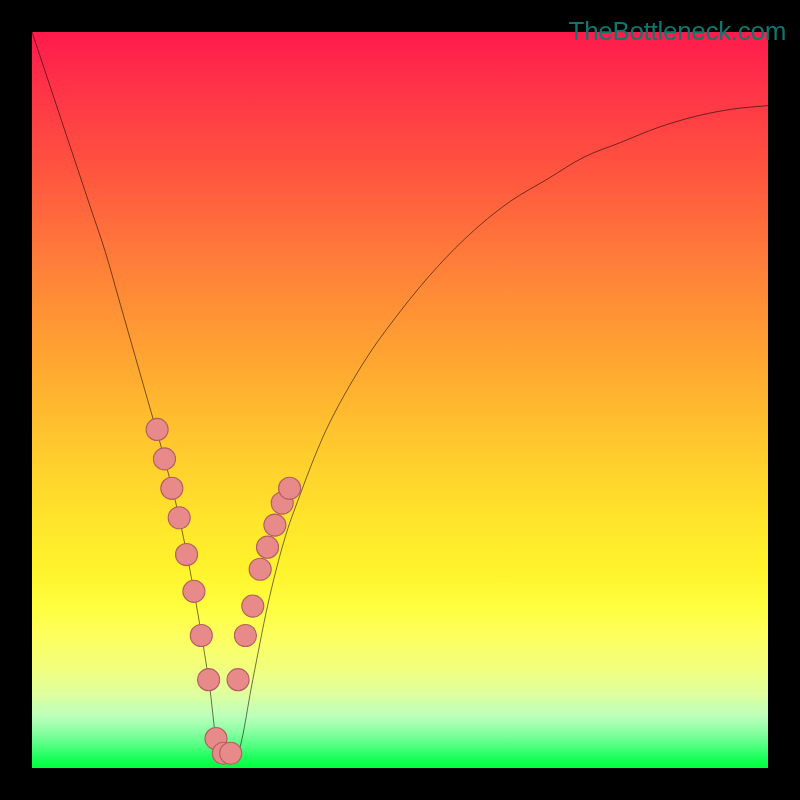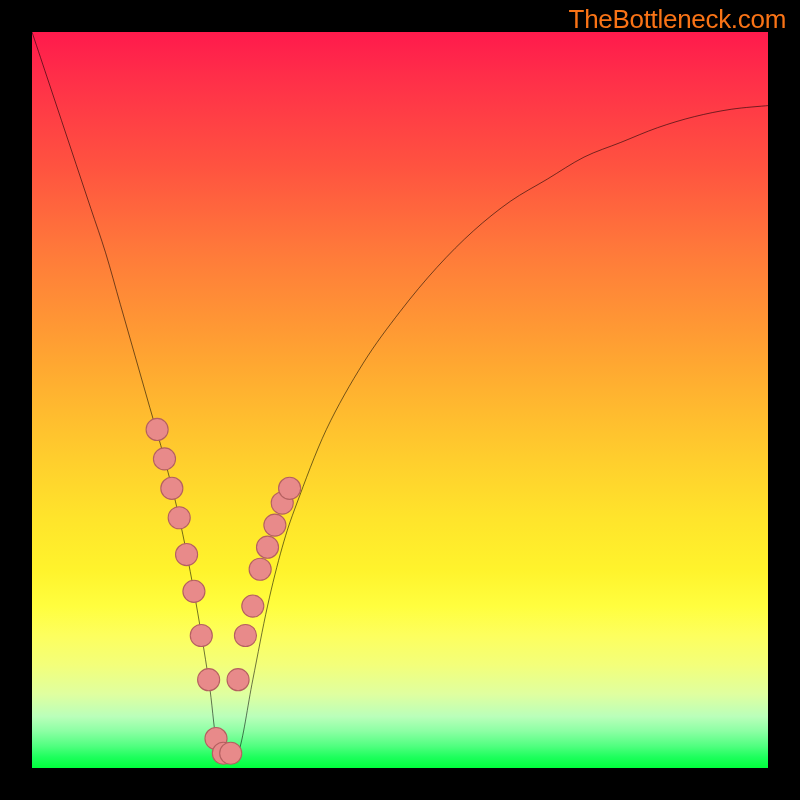--- a/index.html
+++ b/index.html
@@ -48,25 +48,25 @@
   }
   .curve {
     position: absolute;
     left: 0;
     top: 0;
     width: 736px;
     height: 736px;
   }
   .watermark {
     position: absolute;
-    top: 4px;
+    top: 16px;
     right: 14px;
     font-size: 26px;
     font-weight: 500;
-    color: #f97316;
+    color: #0f766e;
     letter-spacing: -0.3px;
     user-select: none;
   }
 </style>
 </head>
 <body>
 
 <div class="frame">
   <div class="gradient"></div>
   <svg class="curve" viewBox="0 0 100 100" preserveAspectRatio="none">

